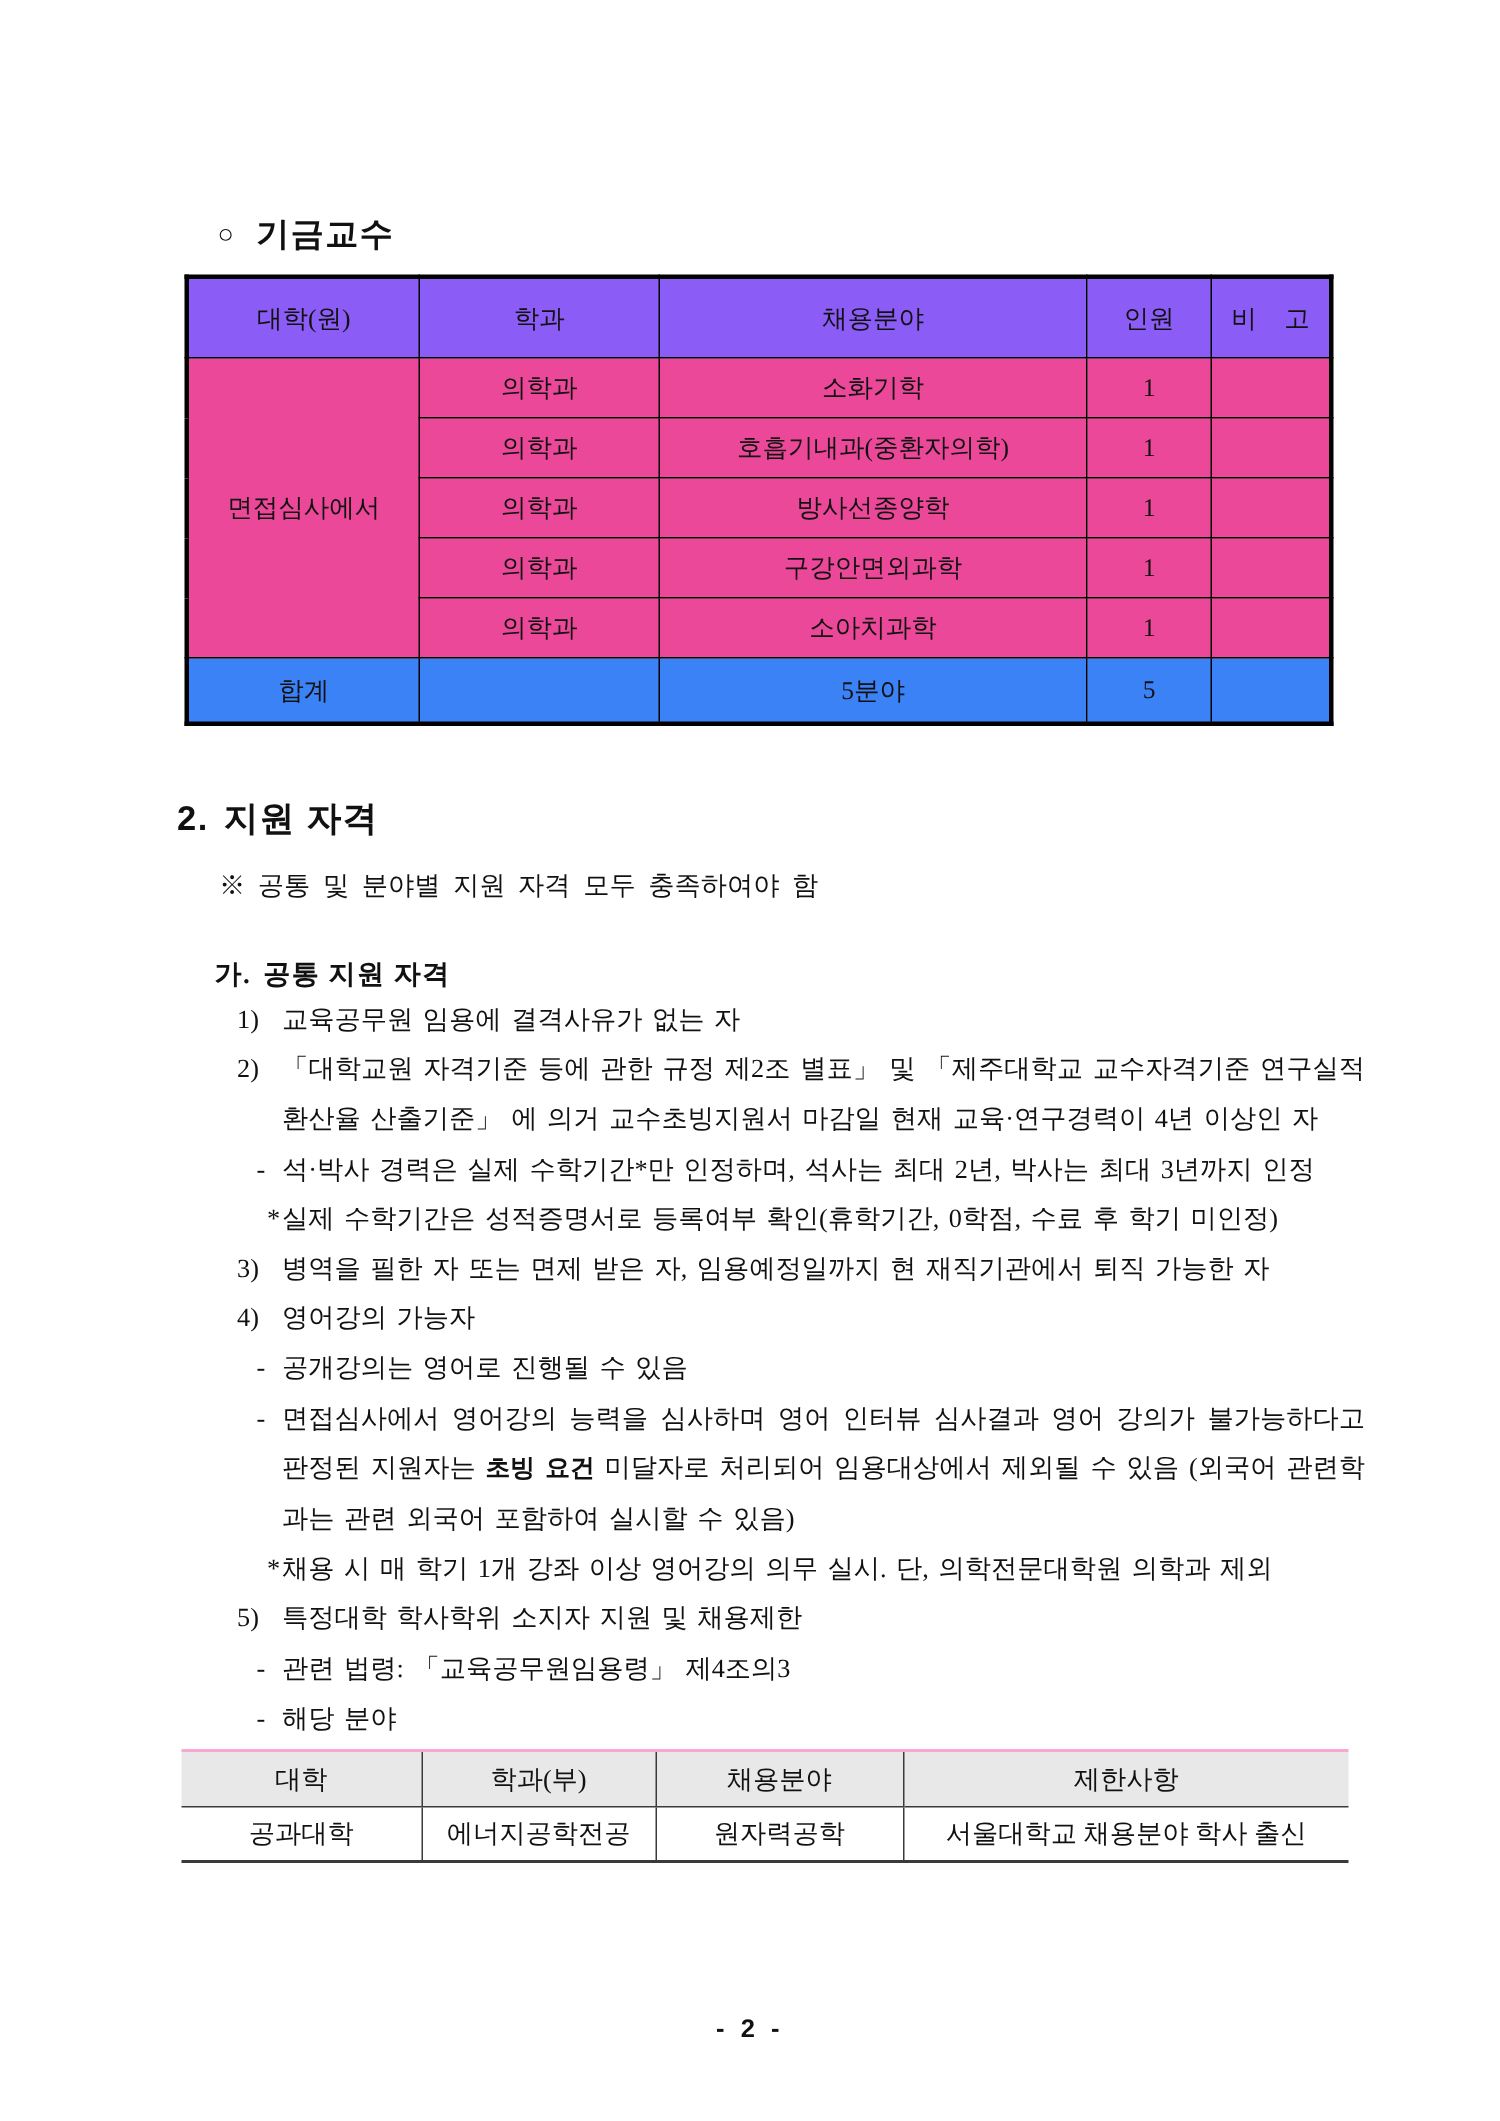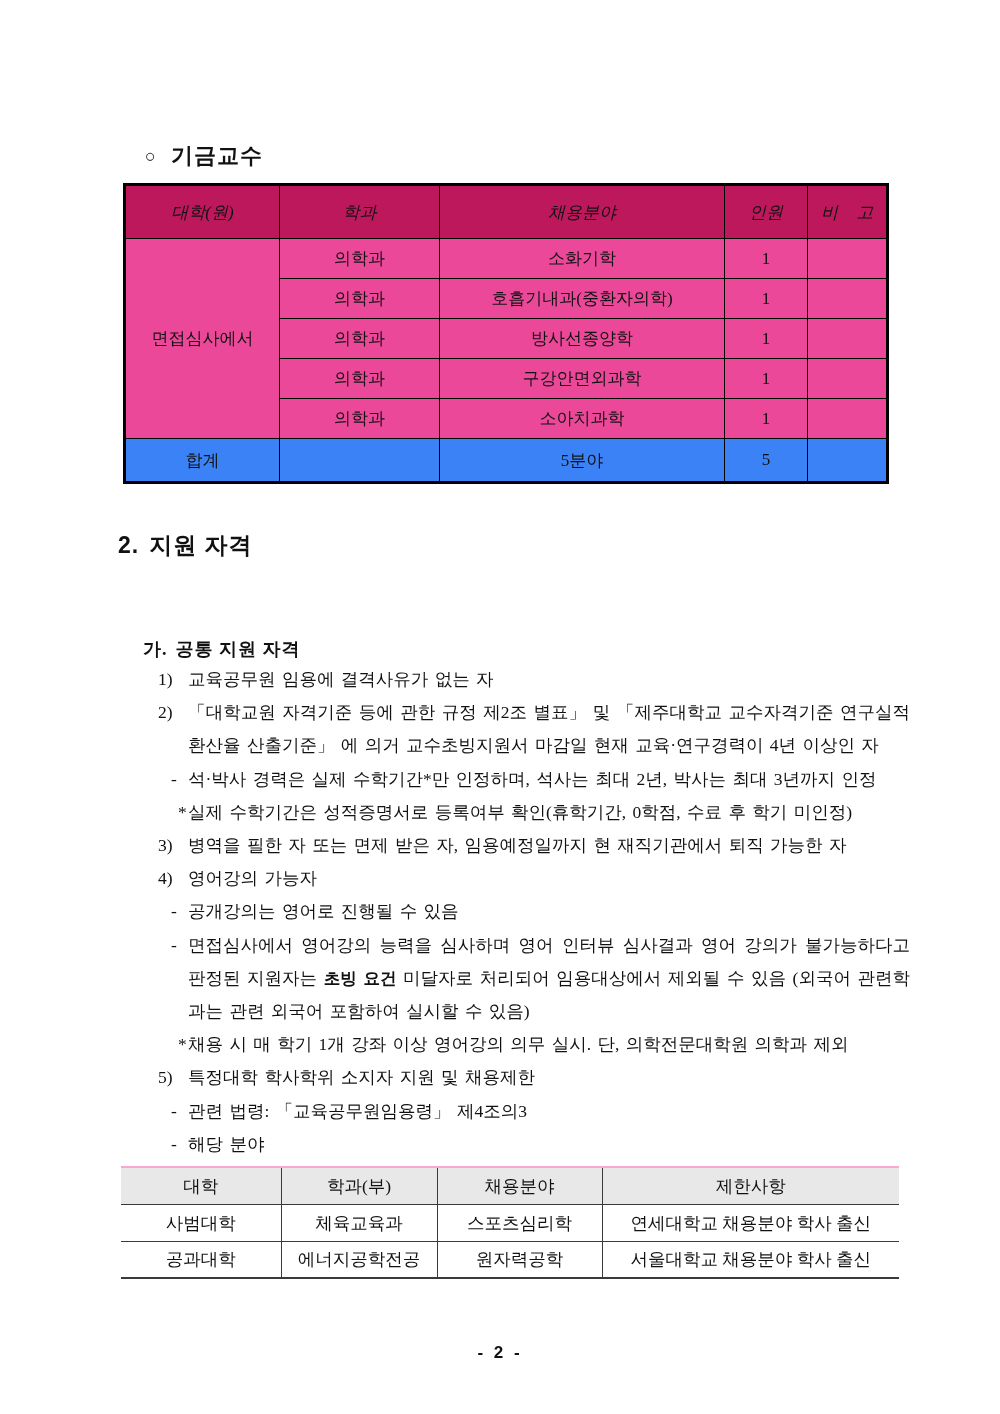--- a/index.html
+++ b/index.html
@@ -47,21 +47,21 @@
     width: 763px;
     border: 3px solid #000000;
     font-size: 17px;
   }
   .tbl-funding th, .tbl-funding td {
     border: 1px solid #000000;
     text-align: center; vertical-align: middle;
     font-weight: normal;
     padding: 0 4px;
   }
-  .tbl-funding thead th { height: 54px; background: #be185d; font-style: italic; }
+  .tbl-funding thead th { height: 54px; background: #8b5cf6; }
   .tbl-funding tbody td { height: 40px; background: #ec4899; }
   .tbl-funding .total-row td { height: 44px; background: #3b82f6; }
   .th-note { word-spacing: 14px; }
   .col-univ { width: 155px; }
   .col-dept { width: 160px; }
   .col-field { width: 285px; }
   .col-count { width: 83px; }
   .col-note  { width: 80px; }
 
   
@@ -177,20 +177,21 @@
         <td>5</td>
         <td></td>
       </tr>
     </tbody>
   </table>
 
   <div class="h-main">
     <span class="num">2.</span><span>지원 자격</span>
   </div>
 
+  <div class="note-line">※ 공통 및 분야별 지원 자격 모두 충족하여야 함</div>
 
   <div class="h-sub">
     <span class="num">가.</span><span>공통 지원 자격</span>
   </div>
 
   <div class="q-list">
     <div class="q-item lvl-num">
       <span class="q-marker">1)</span>
       <span class="q-text">교육공무원 임용에 결격사유가 없는 자</span>
     </div>
@@ -250,26 +251,20 @@
     <thead>
       <tr>
         <th>대학</th>
         <th>학과(부)</th>
         <th>채용분야</th>
         <th>제한사항</th>
       </tr>
     </thead>
     <tbody>
       <tr>
-        <td>사범대학</td>
-        <td>체육교육과</td>
-        <td>스포츠심리학</td>
-        <td>연세대학교 채용분야 학사 출신</td>
-      </tr>
-      <tr>
         <td>공과대학</td>
         <td>에너지공학전공</td>
         <td>원자력공학</td>
         <td>서울대학교 채용분야 학사 출신</td>
       </tr>
     </tbody>
   </table>
 
   <div class="page-footer">- 2 -</div>
 

